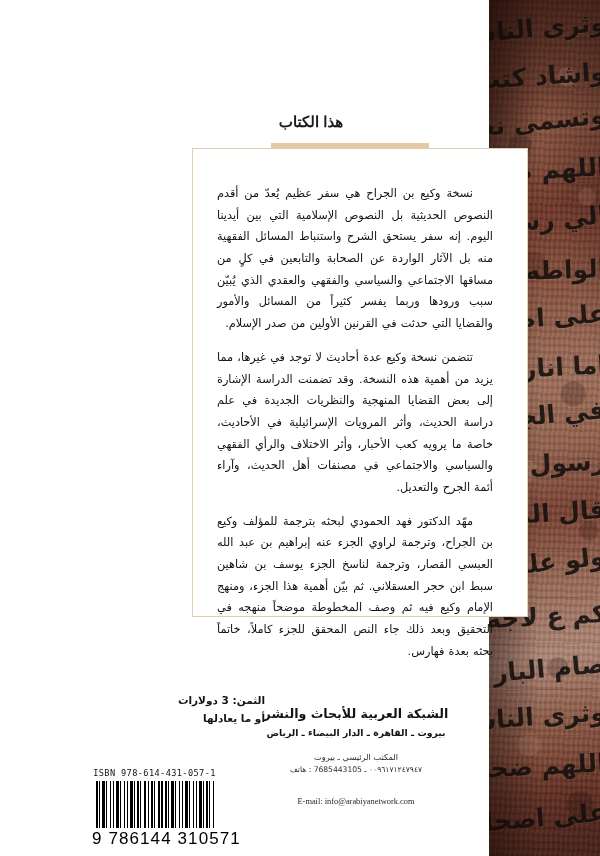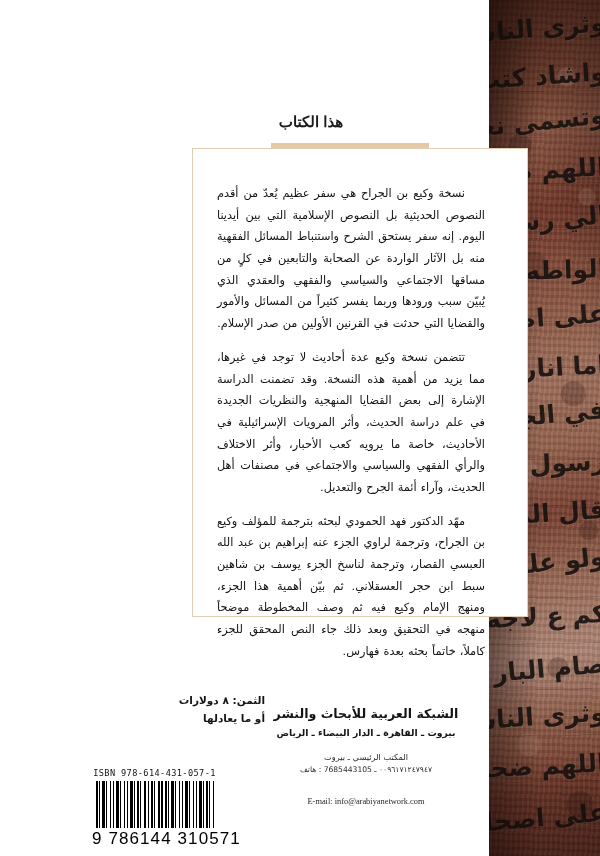--- a/index.html
+++ b/index.html
@@ -145,21 +145,21 @@
     width: 336px;
     height: 469px;
     border: 1px solid #e0cdb2;
     background: #ffffff;
     box-sizing: border-box;
   }
   #blurb-body {
     padding: 34px 26px 10px 24px;
   }
   .blurb-p {
-    margin: 0 16px 12px 0;
+    margin: 0 8px 12px 0;
     font-family: "DejaVu Sans", sans-serif;
     font-size: 11.3px;
     line-height: 1.92;
     color: #121212;
     text-align: justify;
     text-indent: 20px;
     text-justify: inter-word;
     word-spacing: 0.5px;
   }
   .blurb-p:last-child { margin-bottom: 0; }
@@ -175,21 +175,21 @@
     font-size: 10.5px;
     font-weight: 700;
     color: #141414;
     line-height: 1.75;
   }
 
   
   #publisher-block {
     position: absolute;
     top: 705px;
-    right: 112px;
+    right: 122px;
     width: 244px;
     text-align: center;
     color: #141414;
     font-family: "DejaVu Sans", sans-serif;
   }
   #publisher-name {
     font-size: 12.6px;
     font-weight: 700;
     line-height: 1.5;
     letter-spacing: 0;
@@ -303,21 +303,21 @@
 
 <div id="blurb-box">
   <div id="blurb-body">
     <p class="blurb-p">نسخة وكيع بن الجراح هي سفر عظيم يُعدّ من أقدم النصوص الحديثية بل النصوص الإسلامية التي بين أيدينا اليوم. إنه سفر يستحق الشرح واستنباط المسائل الفقهية منه بل الآثار الواردة عن الصحابة والتابعين في كلٍ من مساقها الاجتماعي والسياسي والفقهي والعقدي الذي يُبيّن سبب ورودها وربما يفسر كثيراً من المسائل والأمور والقضايا التي حدثت في القرنين الأولين من صدر الإسلام.</p>
     <p class="blurb-p">تتضمن نسخة وكيع عدة أحاديث لا توجد في غيرها، مما يزيد من أهمية هذه النسخة. وقد تضمنت الدراسة الإشارة إلى بعض القضايا المنهجية والنظريات الجديدة في علم دراسة الحديث، وأثر المرويات الإسرائيلية في الأحاديث، خاصة ما يرويه كعب الأحبار، وأثر الاختلاف والرأي الفقهي والسياسي والاجتماعي في مصنفات أهل الحديث، وآراء أئمة الجرح والتعديل.</p>
     <p class="blurb-p">مهّد الدكتور فهد الحمودي لبحثه بترجمة للمؤلف وكيع بن الجراح، وترجمة لراوي الجزء عنه إبراهيم بن عبد الله العبسي القصار، وترجمة لناسخ الجزء يوسف بن شاهين سبط ابن حجر العسقلاني. ثم بيّن أهمية هذا الجزء، ومنهج الإمام وكيع فيه ثم وصف المخطوطة موضحاً منهجه في التحقيق وبعد ذلك جاء النص المحقق للجزء كاملاً، خاتماً بحثه بعدة فهارس.</p>
   </div>
 </div>
 
 <div id="price-block">
-  <div>الثمن: ٨ دولارات</div>
+  <div>الثمن: 3 دولارات</div>
   <div>أو ما يعادلها</div>
 </div>
 
 <div id="publisher-block">
   <div id="publisher-name">الشبكة العربية للأبحاث والنشر</div>
   <div id="publisher-cities">بيروت ـ القاهرة ـ الدار البيضاء ـ الرياض</div>
   <div id="publisher-office">المكتب الرئيسي ـ بيروت</div>
   <div id="publisher-phone">٠٠٩٦١٧١٢٤٧٩٤٧ ـ 7685443105 : هاتف</div>
   <div id="publisher-email">E-mail: info@arabiyanetwork.com</div>
 </div>

